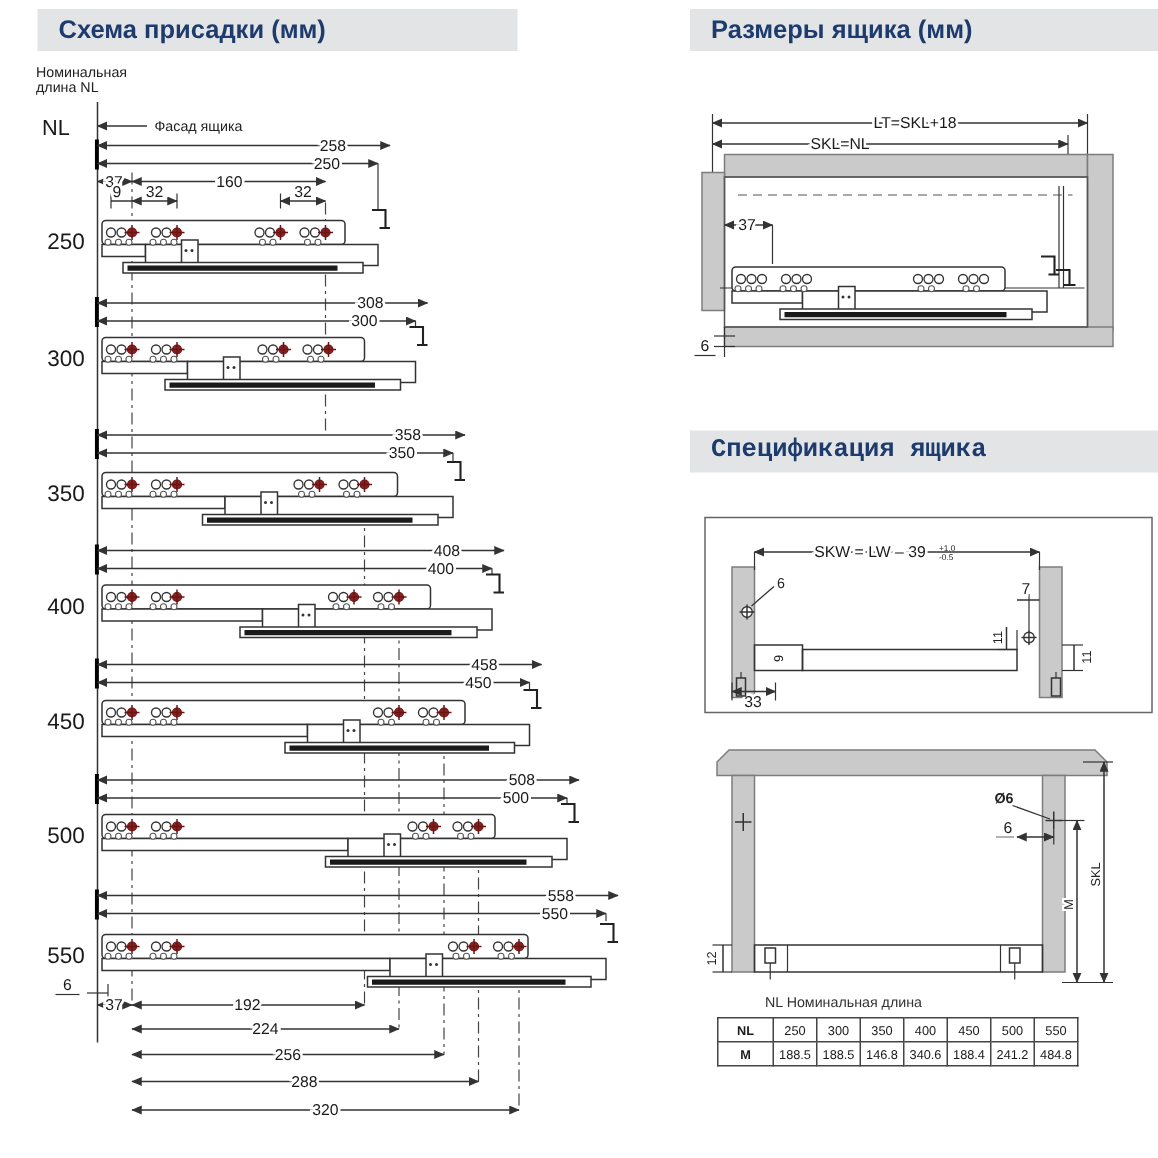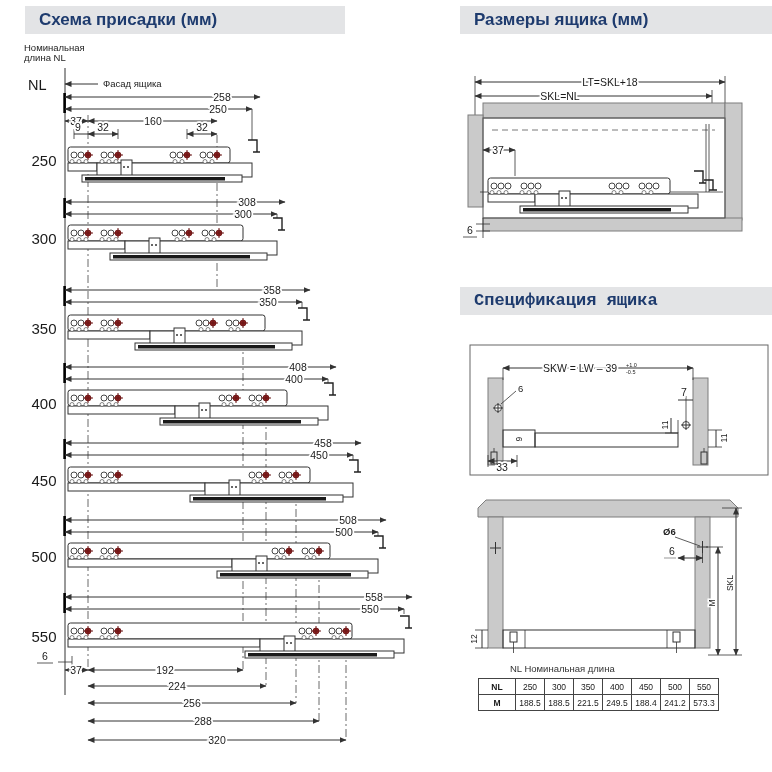--- a/index.html
+++ b/index.html
@@ -629,21 +629,21 @@
       <td>350</td>
       <td>400</td>
       <td>450</td>
       <td>500</td>
       <td>550</td>
     </tr>
     <tr>
       <td class="h">M</td>
       <td>188.5</td>
       <td>188.5</td>
-      <td>221.5</td>
-      <td>249.5</td>
+      <td>146.8</td>
+      <td>340.6</td>
       <td>188.4</td>
       <td>241.2</td>
-      <td>573.3</td>
+      <td>484.8</td>
     </tr>
   </tbody>
     </table>
 </div>
 
 </body></html>

